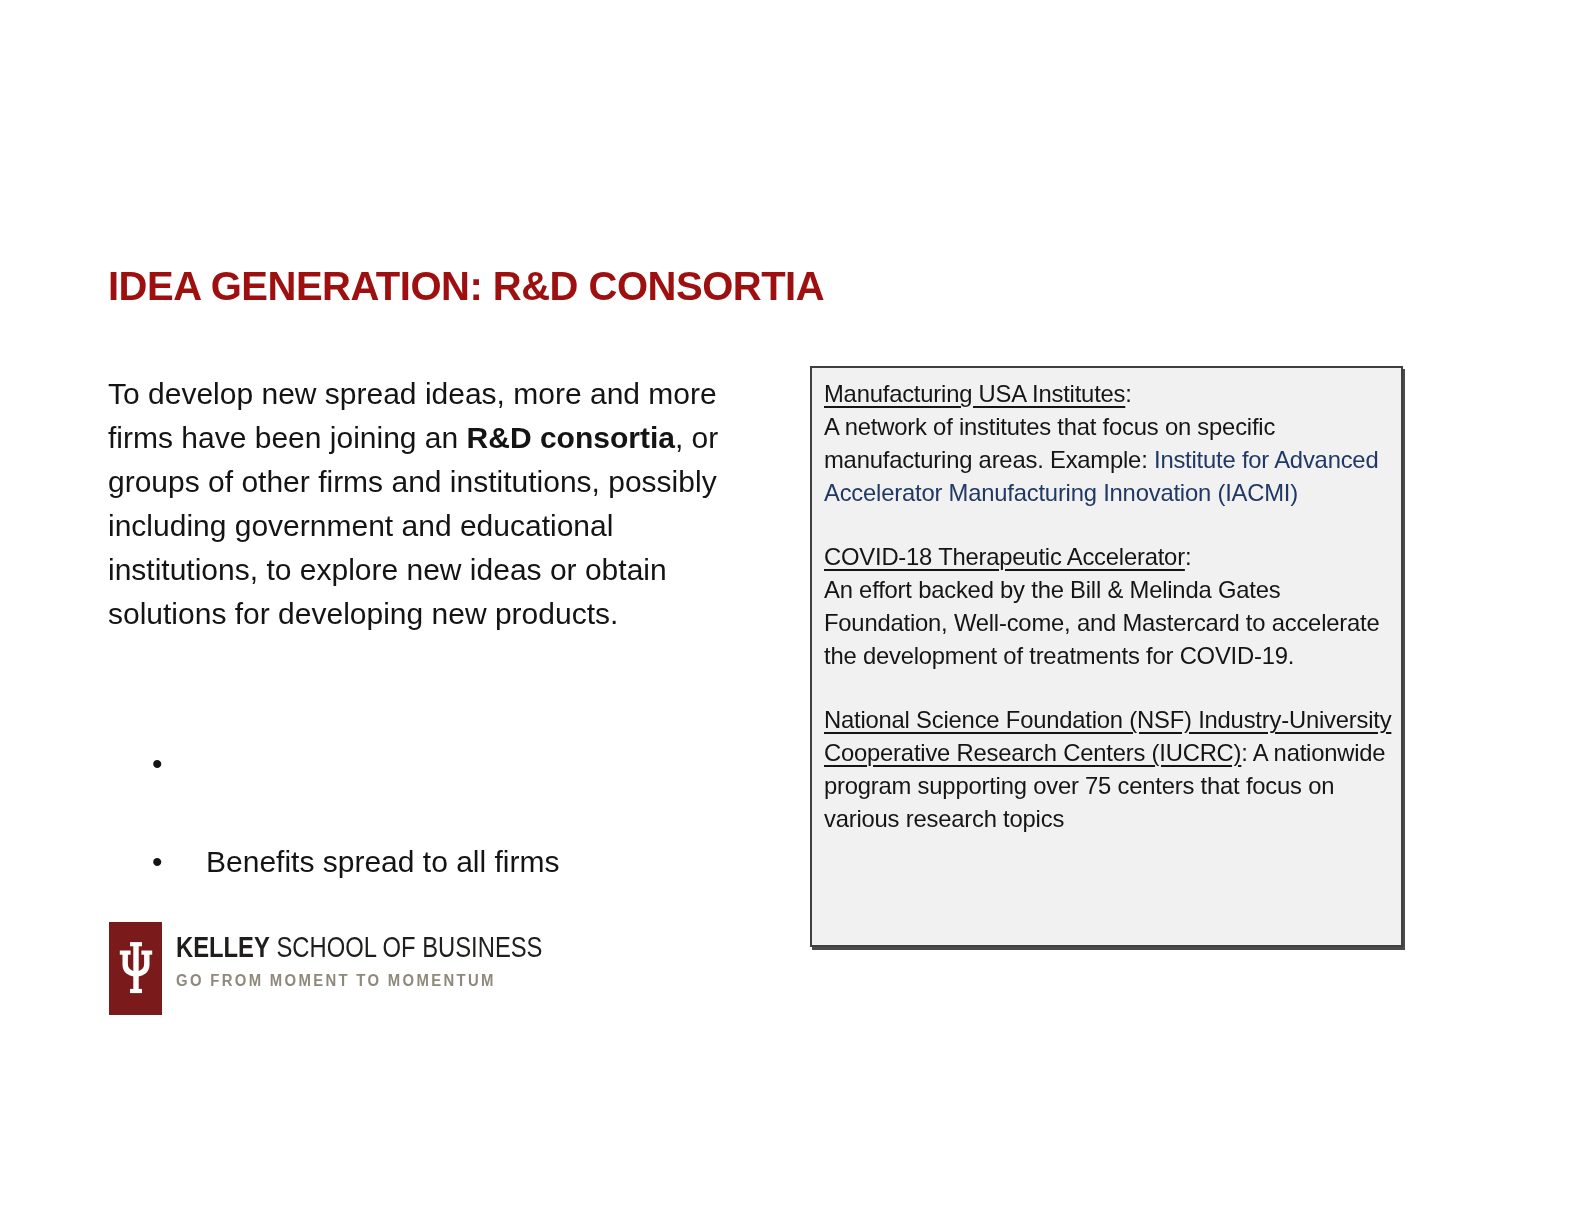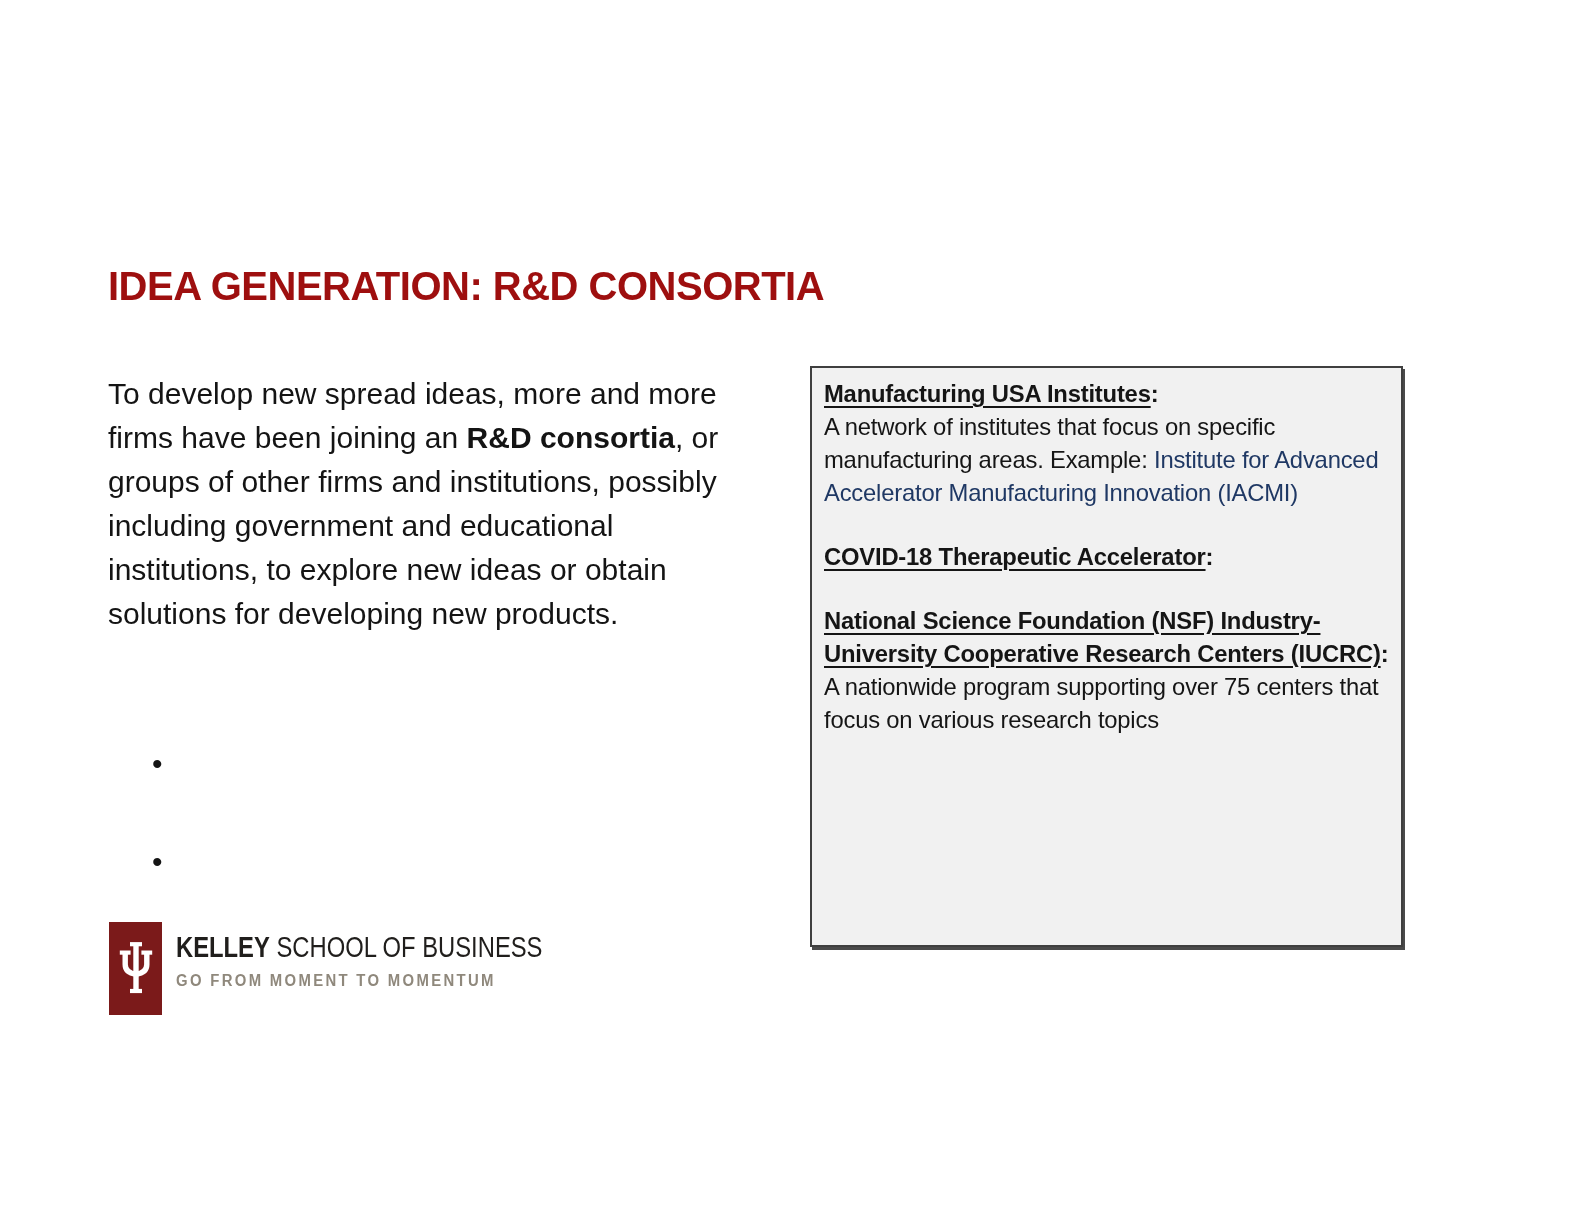--- a/index.html
+++ b/index.html
@@ -50,21 +50,21 @@
   
   .info-box {
     position: absolute; left: 810px; top: 366px; width: 593px; height: 581px;
     background: #f1f1f1; border: 2px solid #3f3f3f;
     box-shadow: 2px 3px 0 #4a4a4a;
     padding: 9px 8px 9px 12px;
     font-size: 23.8px; line-height: 33px; letter-spacing: -0.2px; color: #151515;
   }
   .box-entry { margin-bottom: 31px; }
   .box-entry:last-child { margin-bottom: 0; }
-  .hd { font-weight: 700; }
+  .hd { font-weight: 400; }
   .u { text-decoration: underline; text-decoration-thickness: 2px; text-underline-offset: 4px; }
   .link { color: #1f3864; }
 
   .page-number {
     position: absolute; left: 1488px; top: 963px;
     font-size: 19px; color: #eceadf;
   }
 </style>
 </head>
 <body>
@@ -73,20 +73,21 @@
 
   <h1 class="page-title">IDEA GENERATION: R&amp;D CONSORTIA</h1>
 
   <p class="intro"><span>To develop new spread ideas, more and more firms have been joining an </span><b>R&amp;D consortia</b><span>, or groups of other firms and institutions, possibly including government and educational institutions, to explore new ideas or obtain solutions for developing new products.</span></p>
 
   <div class="bullet-item bullet-1">
     <span class="marker">•</span>
   </div>
   <div class="bullet-item bullet-2">
     <span class="marker">•</span>
+    <span>Benefits spread to all firms</span>
   </div>
 
   <div class="iu-block">
     <span>
       <svg width="36" height="60" viewBox="0 0 60 96" aria-hidden="true">
         <path d="M12 24 V44 Q12 58 30 60" stroke="#ffffff" stroke-width="9" fill="none"></path>
         <path d="M48 24 V44 Q48 58 30 60" stroke="#ffffff" stroke-width="9" fill="none"></path>
         <line x1="30" y1="10" x2="30" y2="88" stroke="#ffffff" stroke-width="9"></line>
         <line x1="3" y1="24" x2="21" y2="24" stroke="#ffffff" stroke-width="7"></line>
         <line x1="39" y1="24" x2="57" y2="24" stroke="#ffffff" stroke-width="7"></line>
@@ -105,20 +106,21 @@
 
   <div class="info-box">
 
     <div class="box-entry">
       <div><span class="hd u">Manufacturing USA Institutes</span><span class="hd">:</span></div>
       <div><span>A network of institutes that focus on specific manufacturing areas. Example: </span><span class="link">Institute for Advanced Accelerator Manufacturing Innovation (IACMI)</span></div>
     </div>
 
     <div class="box-entry">
       <div><span class="hd u">COVID-18 Therapeutic Accelerator</span><span class="hd">:</span></div>
+      <div><span>An effort backed by the Bill &amp; Melinda Gates Foundation, Well-come, and Mastercard to accelerate the development of treatments for COVID-19.</span></div>
     </div>
 
     <div class="box-entry">
       <div><span class="hd u">National Science Foundation (NSF) Industry-University Cooperative Research Centers (IUCRC)</span><span class="hd">:</span><span> A nationwide program supporting over 75 centers that focus on various research topics</span></div>
     </div>
 
   </div>
 
   <div class="page-number">35</div>
 

